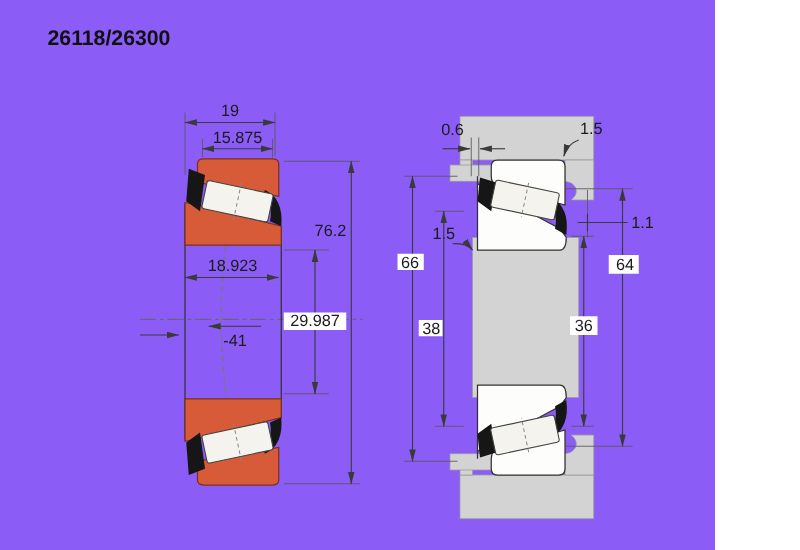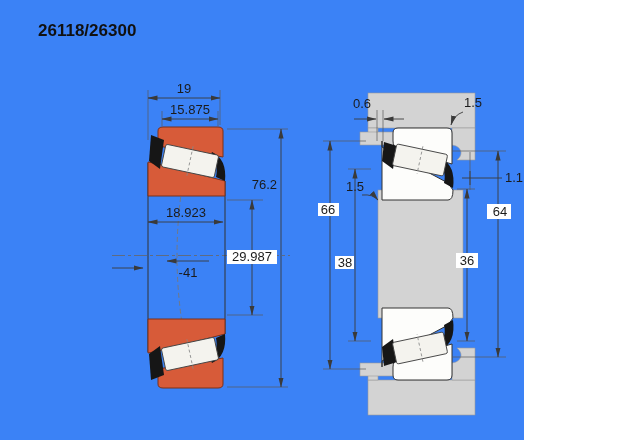--- a/index.html
+++ b/index.html
@@ -1,16 +1,16 @@
 <!DOCTYPE html>
 <html><head>
 <meta charset="utf-8">
 <style>
   html,body{margin:0;padding:0;background:#fff;}
-  #canvas{position:relative;width:524px;height:440px;background:#3b82f6;overflow:hidden;
+  #canvas{position:relative;width:572px;height:440px;background:#8b5cf6;overflow:hidden;
           font-family:"Liberation Sans",sans-serif;}
   .title{font:bold 17px "Liberation Sans",sans-serif;fill:#111;}
   .dim{font:13px "Liberation Sans",sans-serif;fill:#1b1b1b;}
   .dl{stroke:#3a3a3a;stroke-width:0.9;fill:none;}
   .xl{stroke:#5a5a5a;stroke-width:0.7;fill:none;}
   .edge{stroke:#333;stroke-width:1;fill:none;}
   .cl{stroke:#666;stroke-width:0.8;}
   .press{stroke:#777;stroke-width:0.9;fill:none;}
   .rdash{stroke:#888;stroke-width:0.8;}
   .orange{stroke:#7c3018;stroke-width:1;}

